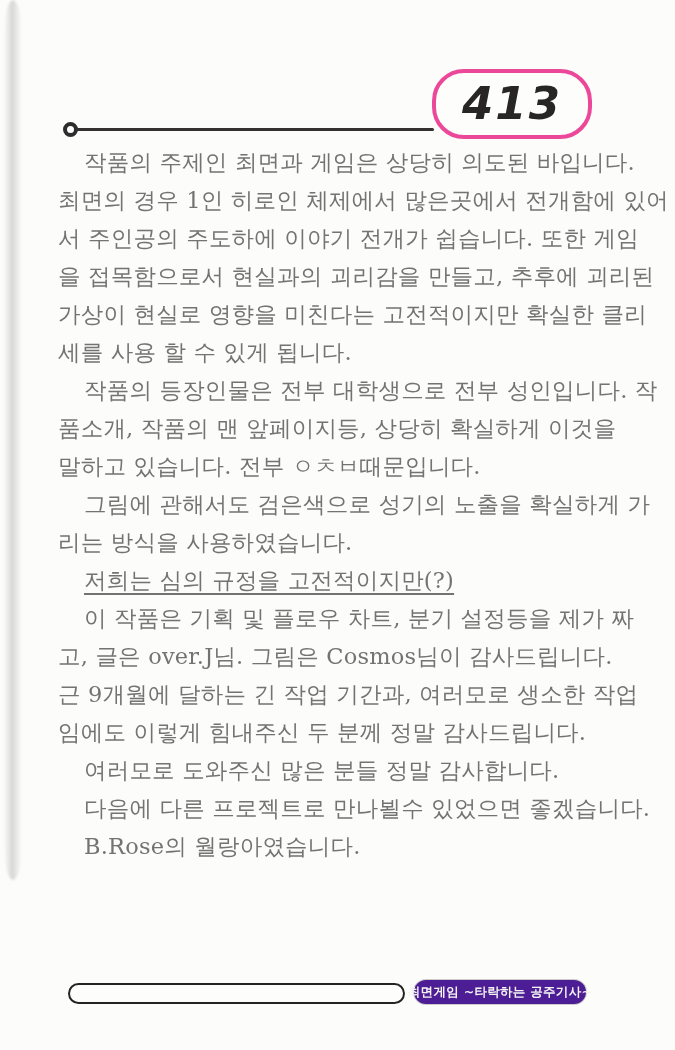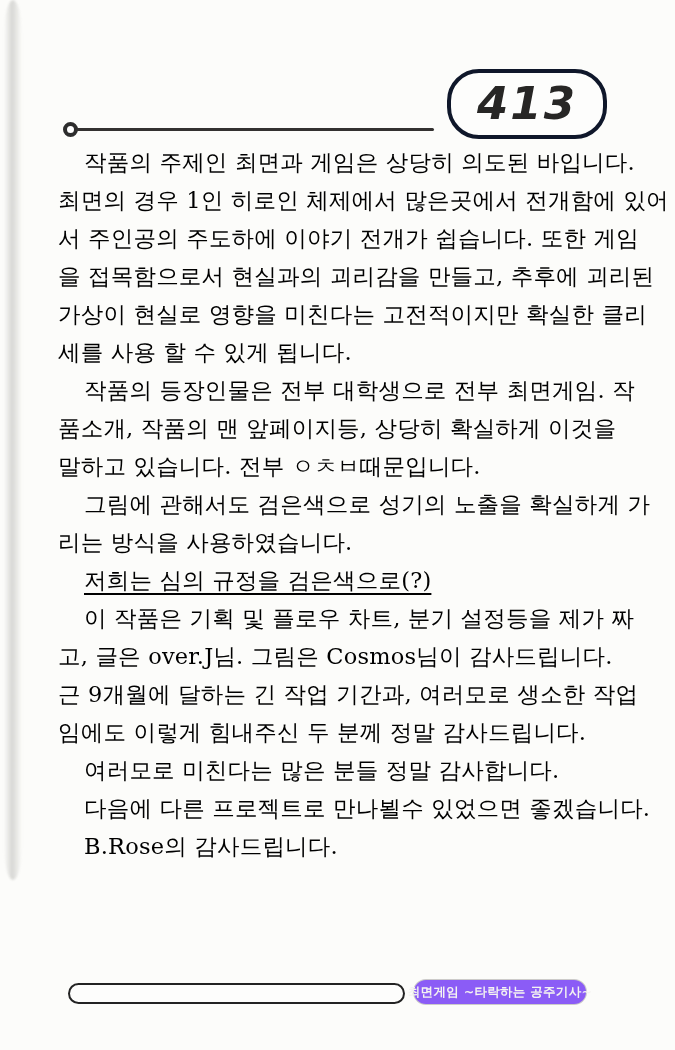--- a/index.html
+++ b/index.html
@@ -41,47 +41,47 @@
     position: absolute;
     left: 76px;
     top: 128px;
     width: 358px;
     height: 3px;
     background: #333130;
     border-radius: 2px;
   }
   .page-badge {
     position: absolute;
-    left: 447px;
+    left: 432px;
     top: 69px;
     width: 152px;
     height: 62px;
     background: #fdfdfc;
-    border: 4px solid #0f172a;
+    border: 4px solid #ec4899;
     border-radius: 32px;
     display: flex;
     align-items: center;
     justify-content: center;
   }
   .page-badge .num {
     font-family: "DejaVu Sans", "Liberation Sans", sans-serif;
     font-style: italic;
     font-weight: bold;
     font-size: 45px;
     letter-spacing: 2px;
     color: #272625;
     transform: translateY(-1px);
   }
   
   .body-text {
     position: absolute;
     left: 58px;
     top: 143px;
     width: 562px;
-    color: #000000;
+    color: #737373;
   }
   .body-text .line {
     height: 38px;
     line-height: 38px;
     font-size: 22.5px;
     letter-spacing: 0.2px;
     white-space: nowrap;
   }
   .body-text .line.indent {
     padding-left: 26px;
@@ -101,21 +101,21 @@
     background: #fdfdfc;
     border: 2px solid #232323;
     border-radius: 11px;
   }
   .footer-badge {
     position: absolute;
     left: 414px;
     top: 980px;
     width: 172px;
     height: 24px;
-    background: #8b5cf6;
+    background: #4c1d95;
     border-radius: 12px;
     display: flex;
     align-items: center;
     justify-content: center;
     box-shadow: 0 0 0 1px rgba(58,57,56,0.25);
   }
   .footer-badge .title {
     font-family: "DejaVu Sans", "Liberation Sans", sans-serif;
     font-weight: bold;
     font-size: 12.5px;
@@ -137,33 +137,33 @@
     <span class="num">413</span>
   </div>
 
   <div class="body-text">
       <div class="line indent">작품의 주제인 최면과 게임은 상당히 의도된 바입니다.</div>
       <div class="line">최면의 경우 1인 히로인 체제에서 많은곳에서 전개함에 있어</div>
       <div class="line">서 주인공의 주도하에 이야기 전개가 쉽습니다. 또한 게임</div>
       <div class="line">을 접목함으로서 현실과의 괴리감을 만들고, 추후에 괴리된</div>
       <div class="line">가상이 현실로 영향을 미친다는 고전적이지만 확실한 클리</div>
       <div class="line">세를 사용 할 수 있게 됩니다.</div>
-      <div class="line indent">작품의 등장인물은 전부 대학생으로 전부 최면게임. 작</div>
+      <div class="line indent">작품의 등장인물은 전부 대학생으로 전부 성인입니다. 작</div>
       <div class="line">품소개, 작품의 맨 앞페이지등, 상당히 확실하게 이것을</div>
       <div class="line">말하고 있습니다. 전부 ㅇㅊㅂ때문입니다.</div>
       <div class="line indent">그림에 관해서도 검은색으로 성기의 노출을 확실하게 가</div>
       <div class="line">리는 방식을 사용하였습니다.</div>
-      <div class="line indent underline">저희는 심의 규정을 검은색으로(?)</div>
+      <div class="line indent underline">저희는 심의 규정을 고전적이지만(?)</div>
       <div class="line indent">이 작품은 기획 및 플로우 차트, 분기 설정등을 제가 짜</div>
       <div class="line">고, 글은 over.J님. 그림은 Cosmos님이 감사드립니다.</div>
       <div class="line">근 9개월에 달하는 긴 작업 기간과, 여러모로 생소한 작업</div>
       <div class="line">임에도 이렇게 힘내주신 두 분께 정말 감사드립니다.</div>
-      <div class="line indent">여러모로 미친다는 많은 분들 정말 감사합니다.</div>
+      <div class="line indent">여러모로 도와주신 많은 분들 정말 감사합니다.</div>
       <div class="line indent">다음에 다른 프로젝트로 만나뵐수 있었으면 좋겠습니다.</div>
-      <div class="line indent">B.Rose의 감사드립니다.</div>
+      <div class="line indent">B.Rose의 월랑아였습니다.</div>
     </div>
 
   <div class="footer-pill"></div>
   <div class="footer-badge">
     <span class="title">최면게임 ~타락하는 공주기사~</span>
   </div>
 
 </div>
 
 </body></html>

